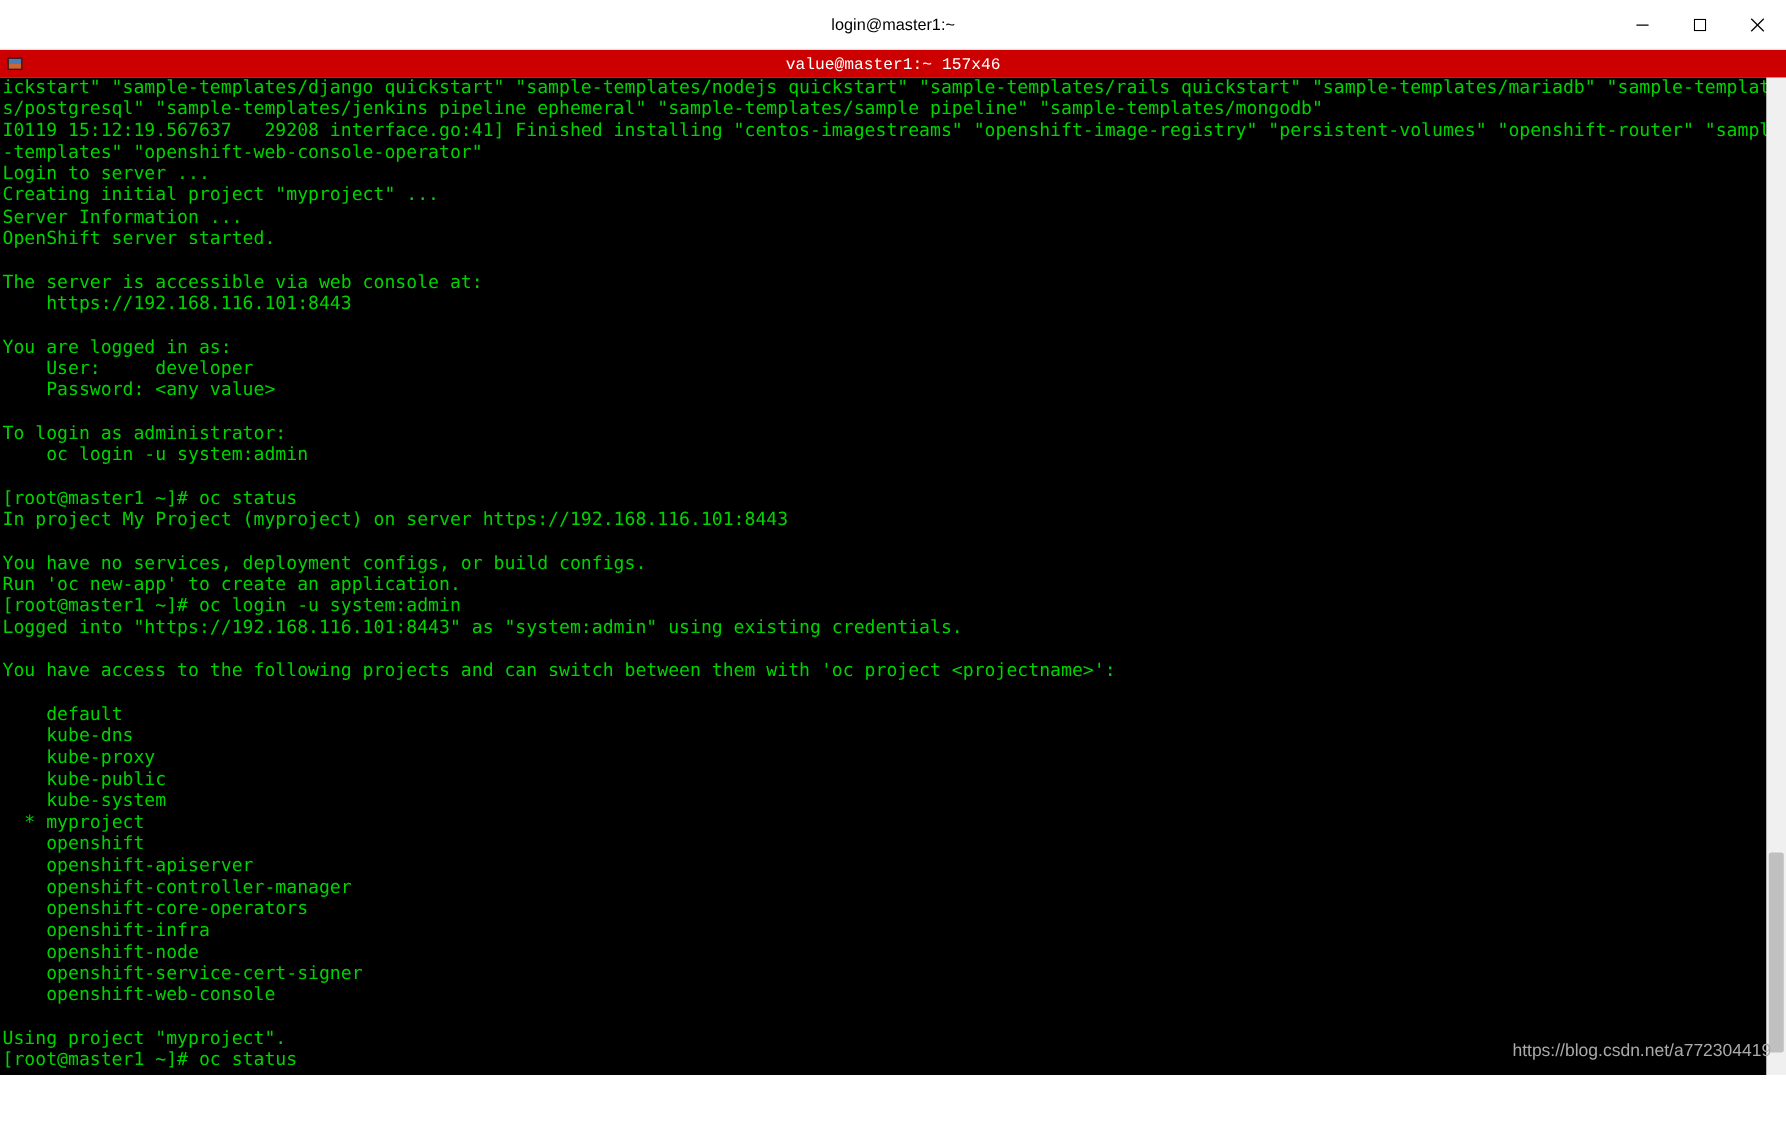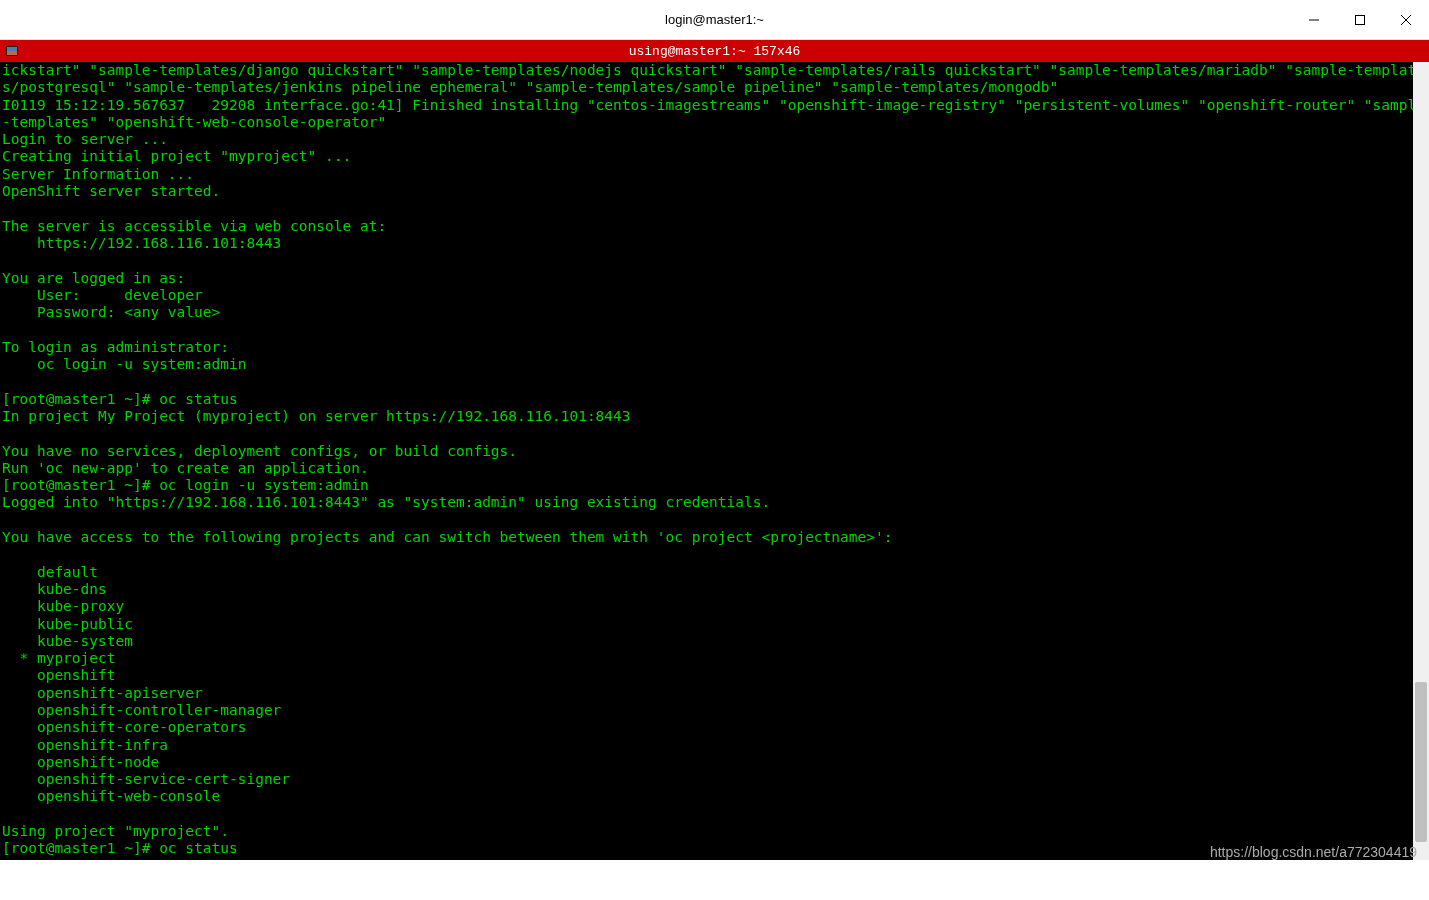--- a/index.html
+++ b/index.html
@@ -98,21 +98,21 @@
       right: 2px;
       width: 12px;
       background: #c0c0c0;
       border-radius: 2px;
       top: 620px;
       height: 160px;
     }
     .watermark {
       position: absolute;
       right: 12px;
-      bottom: 40px;
+      bottom: 52px;
       color: #aaaaaa;
       font-size: 14px;
       font-family: Arial, sans-serif;
     }
     .bottom-strip {
       height: 38px;
       background: #ffffff;
     }
   </style>
 </head>
@@ -137,21 +137,21 @@
           <line x1="11" y1="1" x2="1" y2="11" stroke="#000" stroke-width="1"></line>
         </svg>
     </div>
   </div>
 </div>
 
 <div class="tab-bar">
   <span class="tab-icon">
     <span class="tab-icon-inner"></span>
   </span>
-  <span class="tab-title">using@master1:~ 157x46</span>
+  <span class="tab-title">value@master1:~ 157x46</span>
 </div>
 
 <div class="terminal" id="terminal"><div class="terminal-line">ickstart" "sample-templates/django quickstart" "sample-templates/nodejs quickstart" "sample-templates/rails quickstart" "sample-templates/mariadb" "sample-templates/postgresql" "sample-templates/jenkins pipeline ephemeral" "sample-templates/sample pipeline" "sample-templates/mongodb"</div><div class="terminal-line">I0119 15:12:19.567637   29208 interface.go:41] Finished installing "centos-imagestreams" "openshift-image-registry" "persistent-volumes" "openshift-router" "sample-templates" "openshift-web-console-operator"</div><div class="terminal-line">Login to server ...</div><div class="terminal-line">Creating initial project "myproject" ...</div><div class="terminal-line">Server Information ...</div><div class="terminal-line">OpenShift server started.</div><div class="terminal-line">&nbsp;</div><div class="terminal-line">The server is accessible via web console at:</div><div class="terminal-line">    https://192.168.116.101:8443</div><div class="terminal-line">&nbsp;</div><div class="terminal-line">You are logged in as:</div><div class="terminal-line">    User:     developer</div><div class="terminal-line">    Password: &lt;any value&gt;</div><div class="terminal-line">&nbsp;</div><div class="terminal-line">To login as administrator:</div><div class="terminal-line">    oc login -u system:admin</div><div class="terminal-line">&nbsp;</div><div class="terminal-line">[root@master1 ~]# oc status</div><div class="terminal-line">In project My Project (myproject) on server https://192.168.116.101:8443</div><div class="terminal-line">&nbsp;</div><div class="terminal-line">You have no services, deployment configs, or build configs.</div><div class="terminal-line">Run 'oc new-app' to create an application.</div><div class="terminal-line">[root@master1 ~]# oc login -u system:admin</div><div class="terminal-line">Logged into "https://192.168.116.101:8443" as "system:admin" using existing credentials.</div><div class="terminal-line">&nbsp;</div><div class="terminal-line">You have access to the following projects and can switch between them with 'oc project &lt;projectname&gt;':</div><div class="terminal-line">&nbsp;</div><div class="terminal-line">    default</div><div class="terminal-line">    kube-dns</div><div class="terminal-line">    kube-proxy</div><div class="terminal-line">    kube-public</div><div class="terminal-line">    kube-system</div><div class="terminal-line">  * myproject</div><div class="terminal-line">    openshift</div><div class="terminal-line">    openshift-apiserver</div><div class="terminal-line">    openshift-controller-manager</div><div class="terminal-line">    openshift-core-operators</div><div class="terminal-line">    openshift-infra</div><div class="terminal-line">    openshift-node</div><div class="terminal-line">    openshift-service-cert-signer</div><div class="terminal-line">    openshift-web-console</div><div class="terminal-line">&nbsp;</div><div class="terminal-line">Using project "myproject".</div><div class="terminal-line">[root@master1 ~]# oc status</div></div>
 
 <div class="scrollbar">
   <div class="scrollbar-thumb"></div>
 </div>
 
 <div class="bottom-strip"></div>
 

